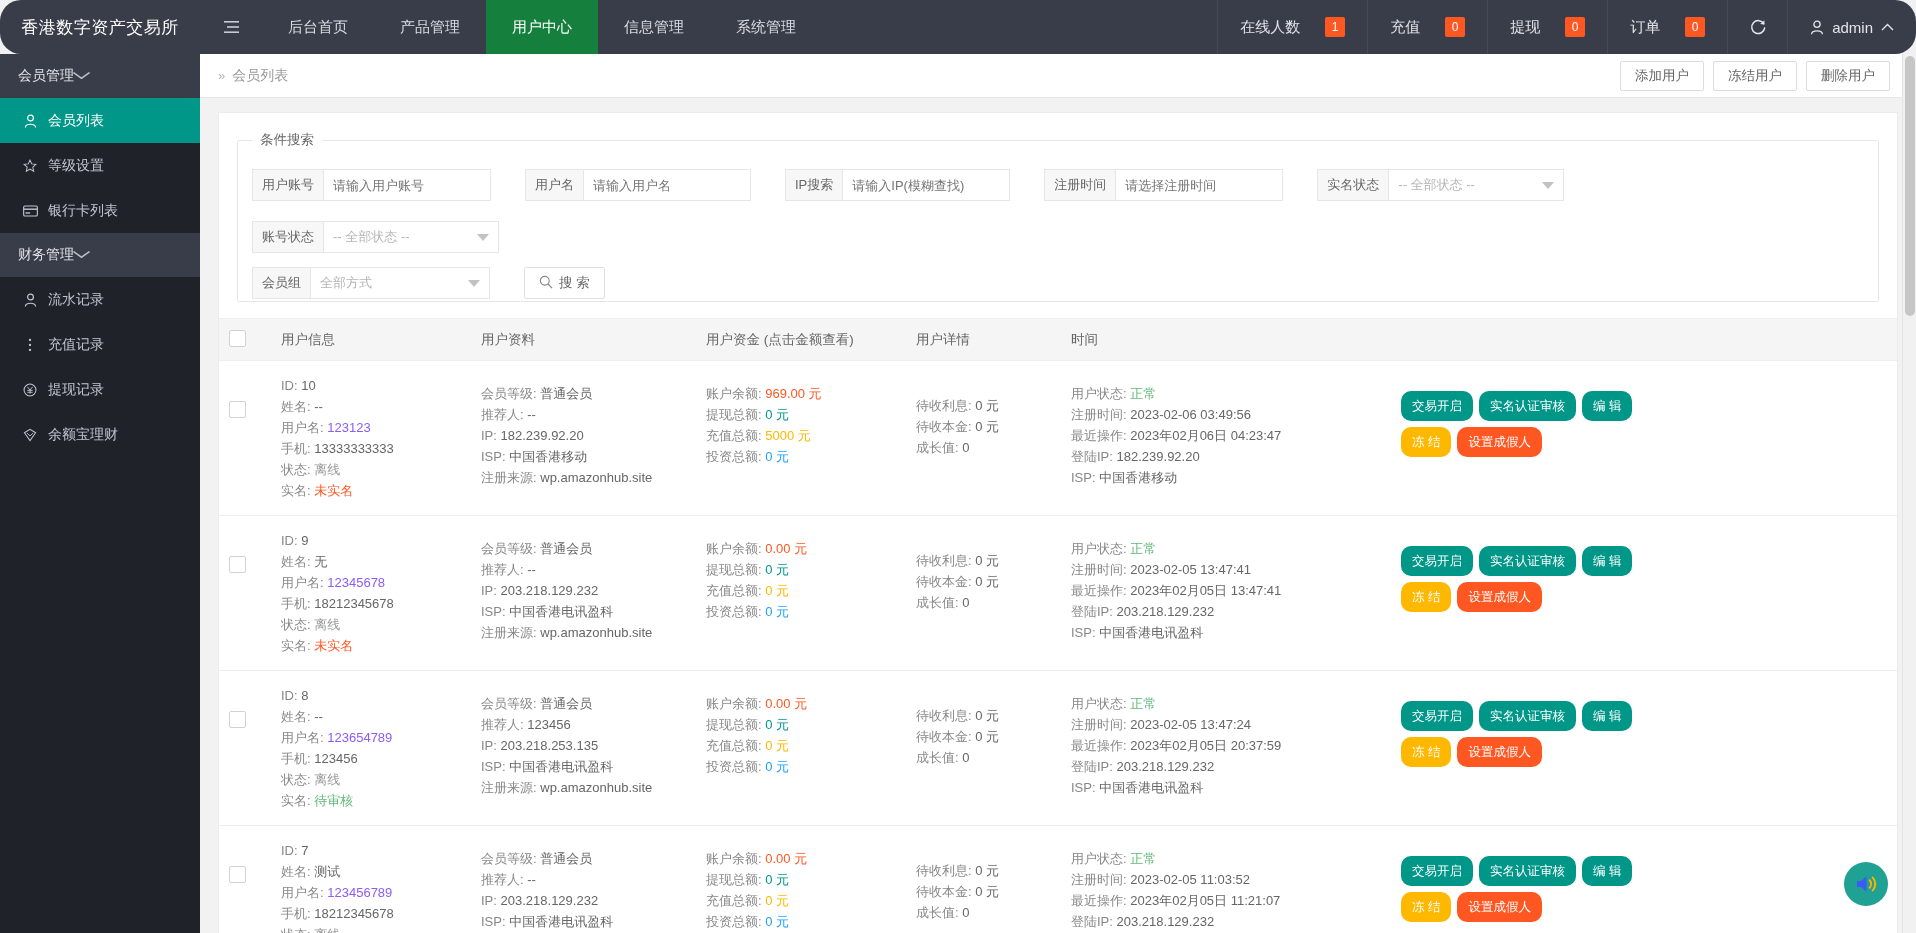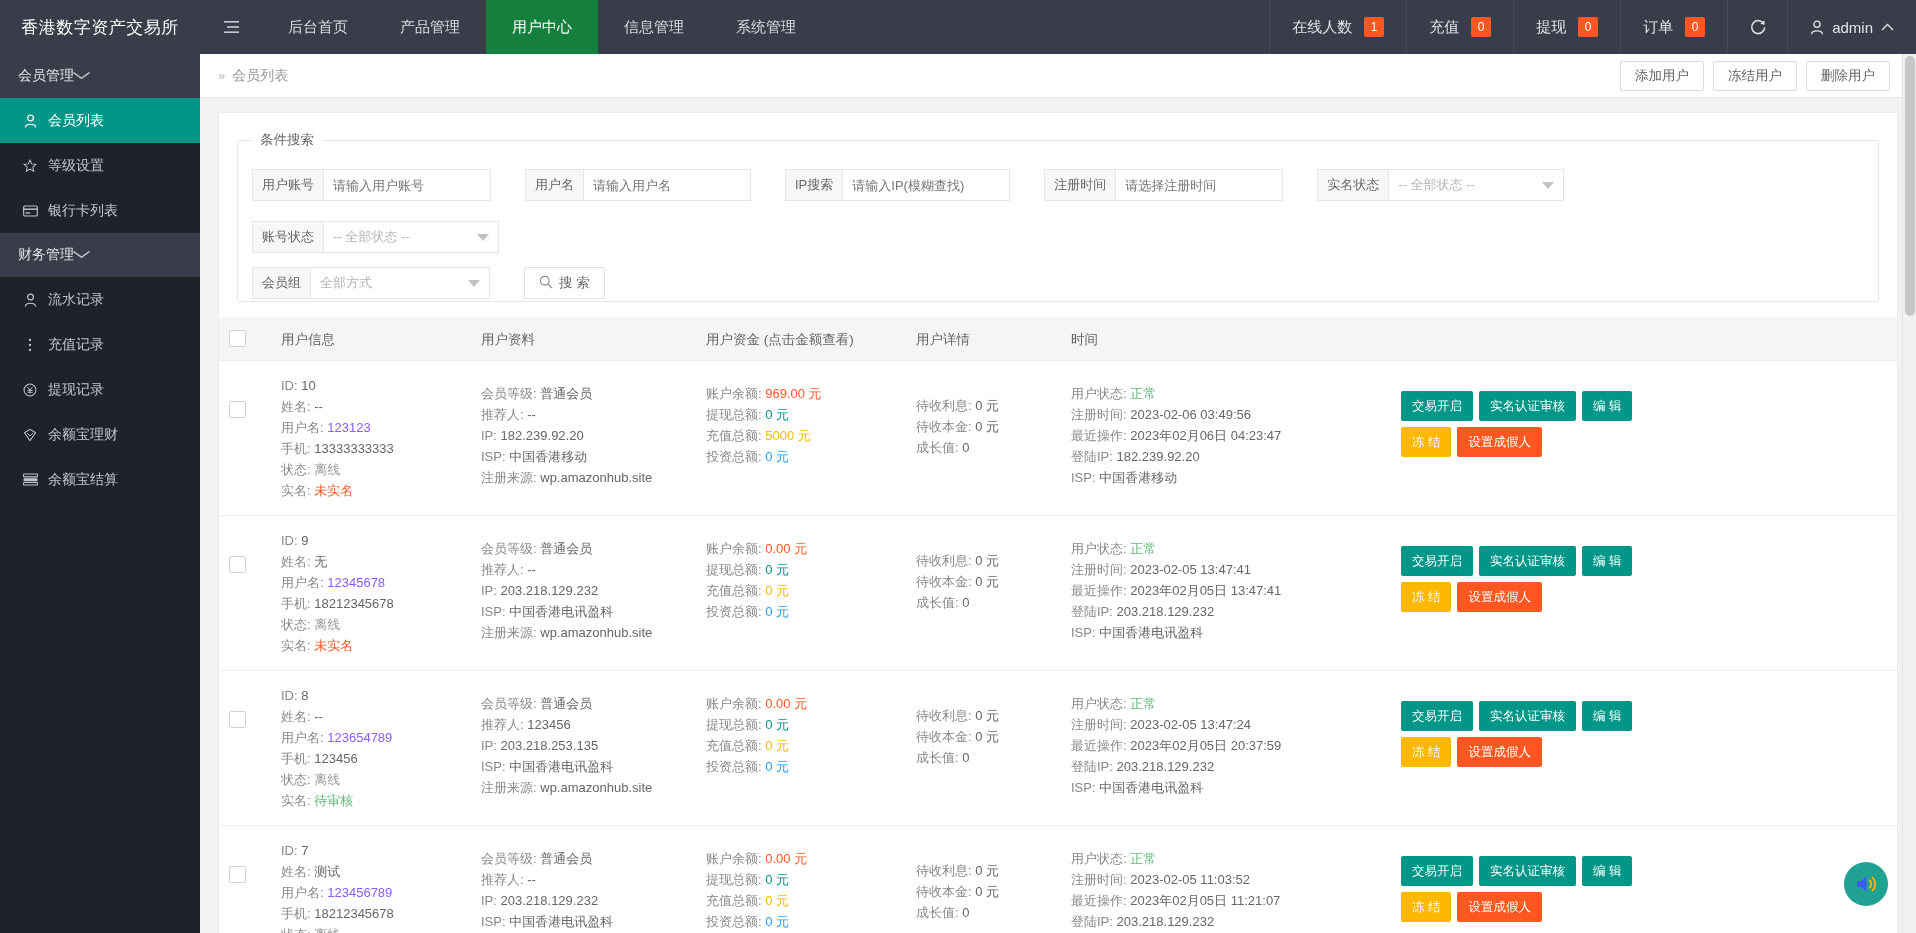--- a/index.html
+++ b/index.html
@@ -9,41 +9,41 @@
     font-family: "Liberation Sans", "DejaVu Sans", sans-serif;
     background: #f1f1f1;
     font-size: 14px;
     color: #444;
   }
 
   
   .topnav {
     position: absolute; top: 0; left: 0; width: 1916px; height: 54px;
     background: #393D49; display: flex; align-items: stretch;
-    color: #d8dbe2; z-index: 40;
+    color: #d8dbe2; z-index: 40; border-radius: 21px;
   }
   .brand {
     width: 200px; display: flex; align-items: center; justify-content: center;
     font-size: 17px; color: #fff; letter-spacing: .5px;
   }
   .ham {
     width: 62px; display: flex; align-items: center; justify-content: center;
     color: #c7cbd4; font-size: 17px; cursor: pointer;
   }
   .navitem {
     padding: 0 26px; display: flex; align-items: center; justify-content: center;
     font-size: 15px; color: #d8dbe2; cursor: pointer; white-space: nowrap;
   }
   .navitem.active { background: #15803d; color: #fff; }
   .navspacer { flex: 1; }
   .navright {
     display: flex; align-items: stretch;
   }
   .navstat {
-    padding: 0 22px; display: flex; align-items: center; gap: 12px;
+    padding: 0 22px; display: flex; align-items: center; gap: 25px;
     font-size: 15px; color: #e3e5ea; border-left: 1px solid #464a55;
     cursor: pointer; white-space: nowrap;
   }
   .badge {
     background: #FF5722; color: #fff; font-size: 12px;
     min-width: 20px; height: 20px; line-height: 20px; text-align: center;
     padding: 0 5px; border-radius: 2px; display: inline-block;
   }
   .naviconbtn {
     width: 60px; display: flex; align-items: center; justify-content: center;
@@ -153,21 +153,21 @@
   .link { color: #8b5cf6; }
   .red { color: #FF5722; }
   .green { color: #009688; }
   .greenok { color: #5FB878; }
   .orange { color: #FFB800; }
   .blue { color: #1E9FFF; }
   .muted { color: #999; }
 
   .btnwrap { display: flex; flex-wrap: wrap; gap: 6px; justify-content: flex-start; }
   .abtn {
-    border: none; border-radius: 2px; color: #fff; font-size: 12.5px;
+    border: none; border-radius: 10px; color: #fff; font-size: 12.5px;
     height: 30px; padding: 0 11px; cursor: pointer; white-space: nowrap;
     font-family: inherit; line-height: 30px;
   }
   .b-teal { background: #009688; }
   .b-yellow { background: #FFB800; }
   .b-orange { background: #FF5722; }
 
   
   .floatbtn {
     position: absolute; right: 28px; bottom: 27px; width: 44px; height: 44px;
@@ -313,30 +313,20 @@
         <span>提现记录</span>
       </div>
       <div class="sideitem">
         <span class="sideicon">
           <svg width="14" height="14" viewBox="0 0 16 16">
             <path d="M1.6 5.4 L8 1.6 L14.4 5.4 L8 14.4 Z" fill="none" stroke="currentColor" stroke-width="1.15"></path>
             <path d="M4.5 5.8 L8 9.1 L11.5 5.8" fill="none" stroke="currentColor" stroke-width="1.05"></path>
           </svg>
         </span>
         <span>余额宝理财</span>
-      </div>
-      <div class="sideitem">
-        <span class="sideicon">
-          <svg width="15" height="13" viewBox="0 0 16 13">
-            <rect x="0.6" y="0.6" width="14.8" height="3.1" rx="0.6" fill="none" stroke="currentColor" stroke-width="1.1"></rect>
-            <rect x="0.6" y="5.2" width="14.8" height="3.1" rx="0.6" fill="currentColor"></rect>
-            <rect x="0.6" y="9.8" width="14.8" height="2.6" rx="0.6" fill="none" stroke="currentColor" stroke-width="1.1"></rect>
-          </svg>
-        </span>
-        <span>余额宝结算</span>
       </div>
     </div>
 </div>
 
 <div class="content">
 
   <div class="crumbbar">
     <div class="crumb">
       <span class="arrows">»</span>
       <span>会员列表</span>

